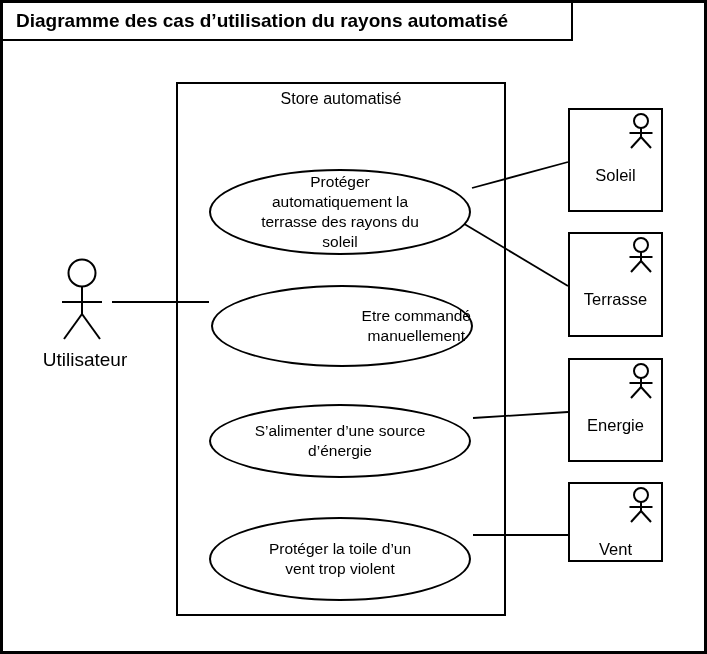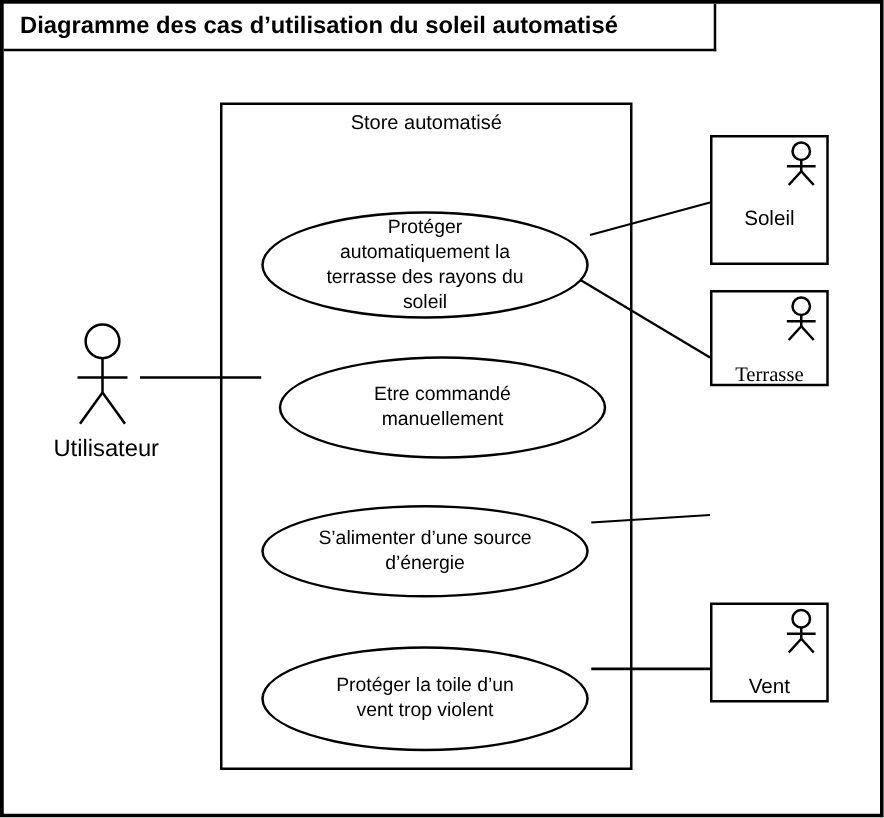--- a/index.html
+++ b/index.html
@@ -50,32 +50,32 @@
     display:flex;align-items:center;justify-content:center;
     text-align:center;
     margin-top:24px;
   }
   .usecase .uc-label{
     font-size:15.5px;
     line-height:20px;
     white-space:pre-line;
   }
   #uc-1{left:206px;top:142px;width:262px;height:86px;}
-  #uc-2{left:220px;top:258px;width:262px;height:82px;}
+  #uc-2{left:208px;top:258px;width:262px;height:82px;justify-content:flex-end;}
   #uc-3{left:206px;top:377px;width:262px;height:74px;}
   #uc-4{left:206px;top:490px;width:262px;height:84px;}
   
   .actor-box{
     position:absolute;left:565px;width:95px;
     box-sizing:border-box;
     border:2px solid #000;
     background:#fff;
   }
   #actor-soleil{top:105px;height:104px;}
-  #actor-terrasse{top:229px;height:77px;font-family:Liberation Serif, serif;}
+  #actor-terrasse{top:229px;height:105px;}
   #actor-energie{top:355px;height:104px;}
   #actor-vent{top:479px;height:80px;}
   .actor-box .actor-label{
     position:absolute;top:56px;left:0;width:100%;
     text-align:center;font-size:16.5px;
   }
   .actor-box .mini-actor{
     position:absolute;top:2px;right:7px;
   }
   
@@ -105,21 +105,21 @@
     <g stroke="#000" stroke-width="2" fill="none">
       <circle cx="79" cy="270" r="13.5"></circle>
       <line x1="79" y1="283.5" x2="79" y2="311"></line>
       <line x1="59" y1="299" x2="99" y2="299"></line>
       <line x1="79" y1="311" x2="61" y2="336"></line>
       <line x1="79" y1="311" x2="97" y2="336"></line>
     </g>
   </svg>
 
   <div id="title-box">
-    <span class="title-text">Diagramme des cas d’utilisation du soleil automatisé</span>
+    <span class="title-text">Diagramme des cas d’utilisation du rayons automatisé</span>
   </div>
 
   <div id="system-box">
     <div class="system-label">Store automatisé</div>
   </div>
 
   <div id="uc-1" class="usecase">
     <div class="uc-label">Protéger
 automatiquement la
 terrasse des rayons du
@@ -159,20 +159,32 @@
         <circle cx="14" cy="9" r="7"></circle>
         <line x1="14" y1="16" x2="14" y2="25"></line>
         <line x1="2.5" y1="21" x2="25.5" y2="21"></line>
         <line x1="14" y1="25" x2="4" y2="36"></line>
         <line x1="14" y1="25" x2="24" y2="36"></line>
       </g>
     </svg>
     <div class="actor-label">Terrasse</div>
   </div>
 
+  <div id="actor-energie" class="actor-box">
+    <svg class="mini-actor" width="27" height="38" viewBox="0 0 27 38">
+      <g stroke="#000" stroke-width="2" fill="none">
+        <circle cx="14" cy="9" r="7"></circle>
+        <line x1="14" y1="16" x2="14" y2="25"></line>
+        <line x1="2.5" y1="21" x2="25.5" y2="21"></line>
+        <line x1="14" y1="25" x2="4" y2="36"></line>
+        <line x1="14" y1="25" x2="24" y2="36"></line>
+      </g>
+    </svg>
+    <div class="actor-label">Energie</div>
+  </div>
 
   <div id="actor-vent" class="actor-box">
     <svg class="mini-actor" width="27" height="38" viewBox="0 0 27 38">
       <g stroke="#000" stroke-width="2" fill="none">
         <circle cx="14" cy="9" r="7"></circle>
         <line x1="14" y1="16" x2="14" y2="25"></line>
         <line x1="2.5" y1="21" x2="25.5" y2="21"></line>
         <line x1="14" y1="25" x2="4" y2="36"></line>
         <line x1="14" y1="25" x2="24" y2="36"></line>
       </g>

